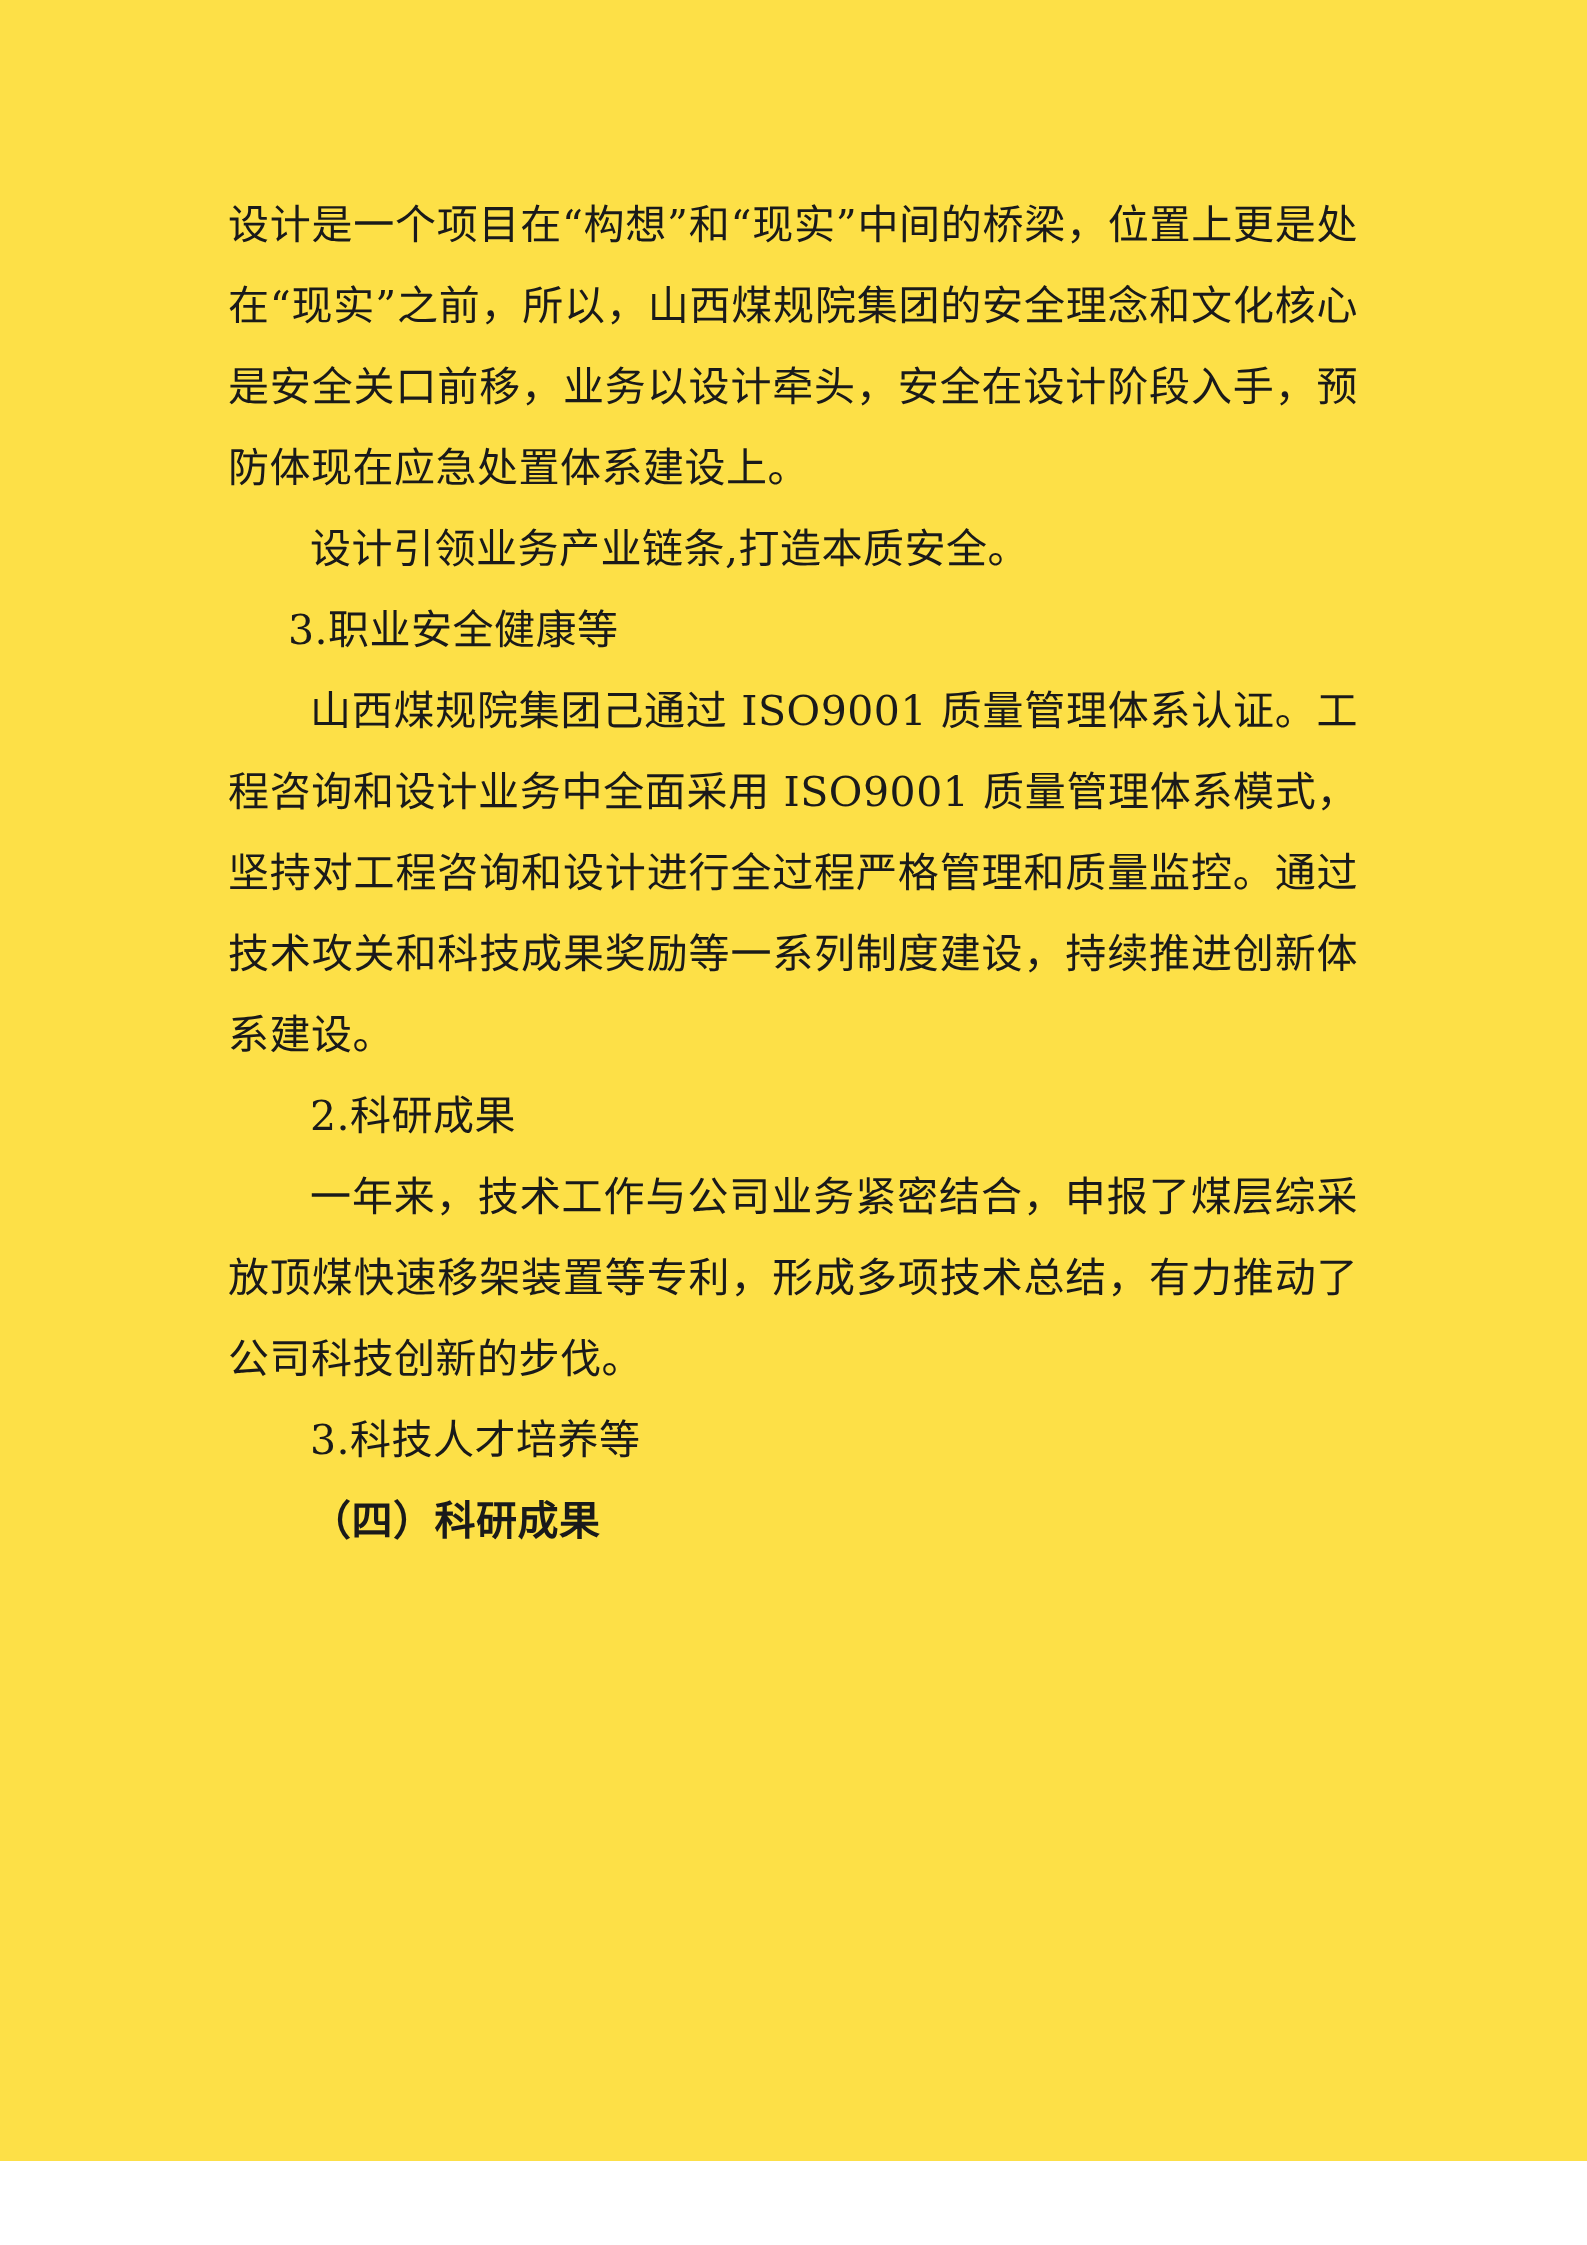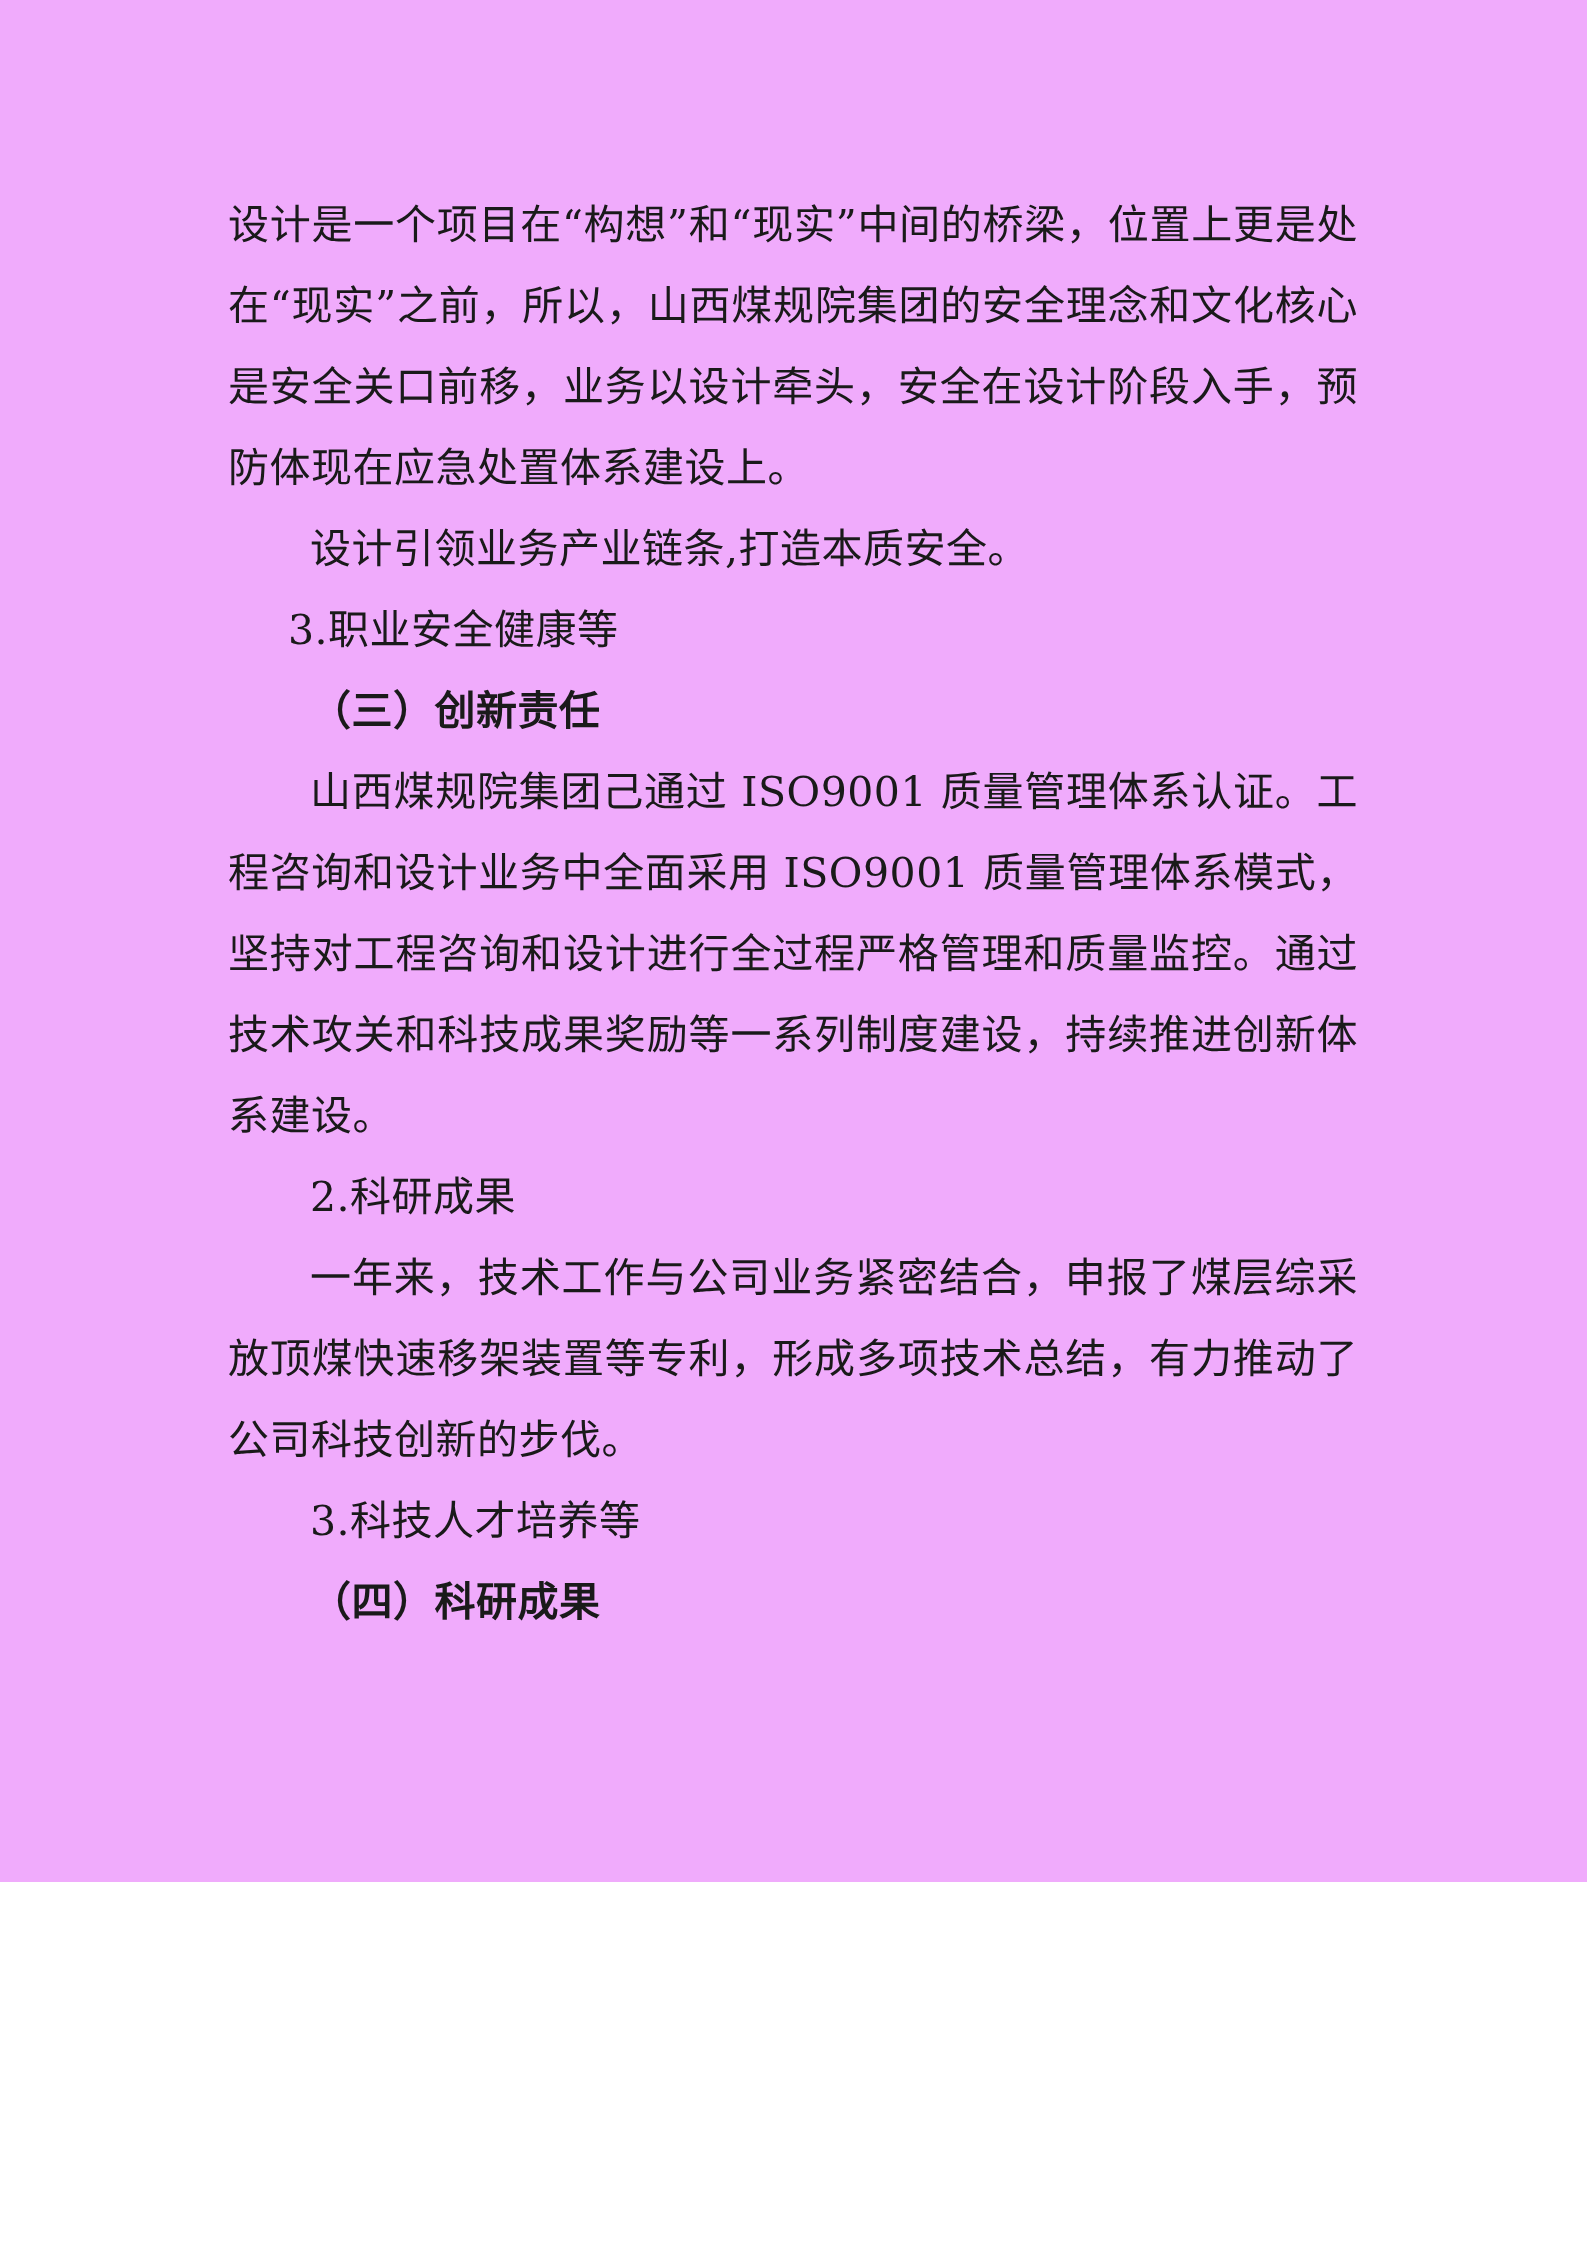--- a/index.html
+++ b/index.html
@@ -4,22 +4,22 @@
 <title>Document Page</title>
 <style>
   html, body {
     margin: 0;
     padding: 0;
     background: #ffffff;
   }
   .page {
     position: relative;
     width: 1587px;
-    height: 1882px;
-    background: #f0abfc;
+    height: 2161px;
+    background: #fde047;
     margin: 0 auto;
     overflow: hidden;
     font-family: "DejaVu Serif", "Liberation Serif", serif;
     color: #1a1a1a;
   }
   .content {
     position: absolute;
     left: 228px;
     top: 185px;
     width: 1130px;
@@ -55,21 +55,20 @@
   <div class="content">
 
     <p class="body">设计是一个项目在“构想”和“现实”中间的桥梁，位置上更是处在“现实”之前，所以，山西煤规院集团的安全理念和文化核心是安全关口前移，业务以设计牵头，安全在设计阶段入手，预防体现在应急处置体系建设上。</p>
 
 
     <p class="indent">设计引领业务产业链条,打造本质安全。</p>
 
     <p class="indent-small">3.职业安全健康等</p>
 
 
-    <p class="heading">（三）创新责任</p>
 
 
     <p class="indent">山西煤规院集团己通过 ISO9001 质量管理体系认证。工程咨询和设计业务中全面采用 ISO9001 质量管理体系模式，坚持对工程咨询和设计进行全过程严格管理和质量监控。通过技术攻关和科技成果奖励等一系列制度建设，持续推进创新体系建设。</p>
 
     <p class="indent">2.科研成果</p>
 
     <p class="indent">一年来，技术工作与公司业务紧密结合，申报了煤层综采放顶煤快速移架装置等专利，形成多项技术总结，有力推动了公司科技创新的步伐。</p>
 
     <p class="indent">3.科技人才培养等</p>
 

